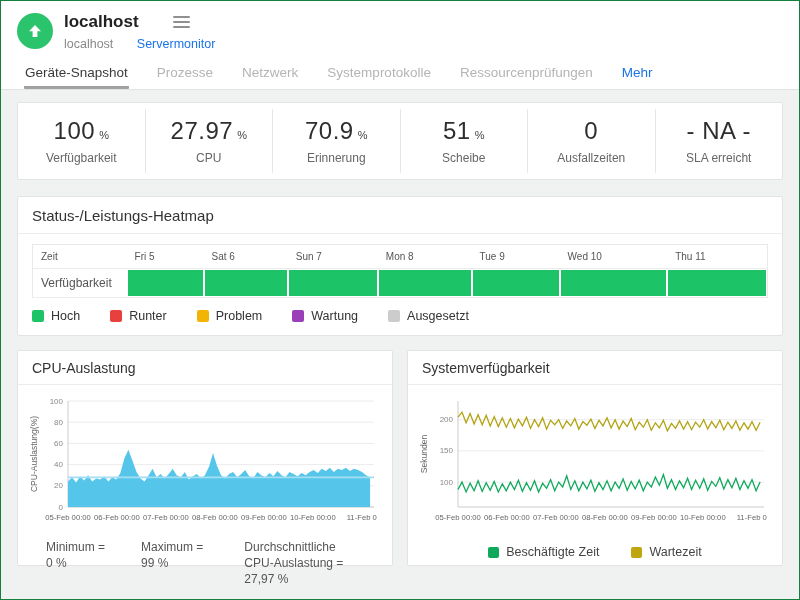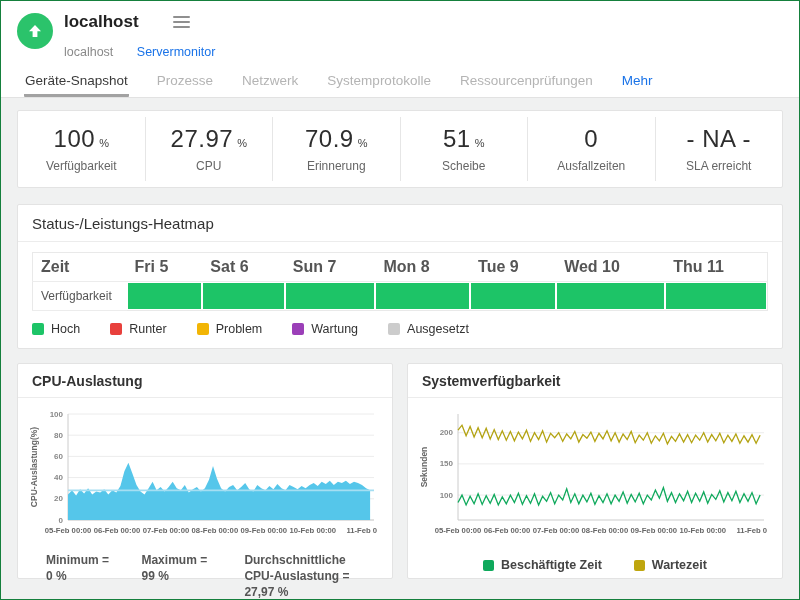--- a/index.html
+++ b/index.html
@@ -7,21 +7,21 @@
   .frame { width:800px; height:600px; border:1px solid #15803d; background:#fff; overflow:hidden; }
 
   
   .header { background:#fff; padding:10px 16px 4px 16px; display:flex; align-items:flex-start; }
   .logo { width:36px; height:36px; border-radius:50%; background:#2bc36b; display:flex; align-items:center; justify-content:center; flex:0 0 auto; margin-top:2px; }
   .head-text { margin-left:11px; }
   .title-row { display:flex; align-items:center; }
   .device-title { font-size:17px; font-weight:bold; color:#222; }
   .hamburger { margin-left:32px; cursor:pointer; padding:2px; }
   .hamburger div { width:17px; height:2px; background:#8f8f8f; margin:3px 0; border-radius:1px; }
-  .breadcrumb { margin-top:12px; font-size:12.5px; }
+  .breadcrumb { margin-top:4px; font-size:12.5px; }
   .crumb-device { color:#8a8a8a; margin-right:20px; }
   .crumb-link { color:#1a73e8; cursor:pointer; text-decoration:none; }
 
   
   .tabbar { display:flex; gap:27px; padding:6px 16px 0 23px; border-bottom:1px solid #e2e2e2; background:#fff; }
   .tab { font-size:13.5px; color:#b4b4b4; padding:4px 1px 9px 1px; cursor:pointer; white-space:nowrap; }
   .tab.active { color:#3a3a3a; border-bottom:3px solid #a2a2a2; padding-bottom:6px; border-radius:1px; }
   .tab.link { color:#1a73e8; }
 
   
@@ -34,30 +34,30 @@
   .stat + .stat { border-left:1px solid #e6e6e6; }
   .stat-value-row { display:flex; justify-content:center; align-items:baseline; }
   .stat-value { font-size:24px; color:#2e2e2e; letter-spacing:.5px; }
   .stat-unit { font-size:11px; color:#444; margin-left:4px; }
   .stat-label { font-size:12px; color:#666; margin-top:6px; }
 
   
   .card-title { font-size:15px; color:#333; padding:10px 14px 9px 14px; border-bottom:1px solid #ececec; }
   .hm-body { padding:10px 14px 12px 14px; }
   table.heatmap { width:100%; border-collapse:collapse; border:1px solid #e9e9e9; }
-  table.heatmap th { font-size:16px; font-weight:bold; color:#555; text-align:left; padding:5px 8px; height:24px; border-bottom:1px solid #ececec; }
+  table.heatmap th { font-size:10px; font-weight:normal; color:#555; text-align:left; padding:5px 8px; height:24px; border-bottom:1px solid #ececec; }
   table.heatmap td.rowlabel { font-size:12px; color:#555; padding:5px 8px; border-bottom:1px solid #ececec; background:#fff; width:12.8%; }
   table.heatmap td.cell { padding:1px; height:29px; }
   table.heatmap td.cell div { width:100%; height:100%; }
   .hm-legend { display:flex; gap:30px; margin-top:11px; align-items:center; }
   .legend-item { display:flex; align-items:center; font-size:12.5px; color:#333; }
   .swatch { width:12px; height:12px; border-radius:2px; margin-right:7px; display:inline-block; }
 
   
-  .charts-row { display:flex; gap:14px; margin-top:14px;font-weight:bold; }
+  .charts-row { display:flex; gap:14px; margin-top:14px; }
   .chart-card { flex:1; height:216px; }
   .chart-card .card-title { font-size:14px; padding:9px 14px 8px 14px; }
   .chart-body { padding:8px 10px 0 10px; }
   svg text.tick { font-size:8px; fill:#888; }
   svg text.xlab { font-size:7.7px; fill:#666; }
   svg text.ylab { font-size:8.5px; fill:#666; }
   .cpu-summary { display:flex; gap:26px; padding:10px 16px 0 18px; font-size:12px; color:#555; line-height:1.35; }
   .avail-legend { display:flex; justify-content:center; gap:32px; margin-top:16px; }
   .avail-legend .legend-item { font-size:12.5px; color:#444; }
   .avail-legend .swatch { width:11px; height:11px; }

